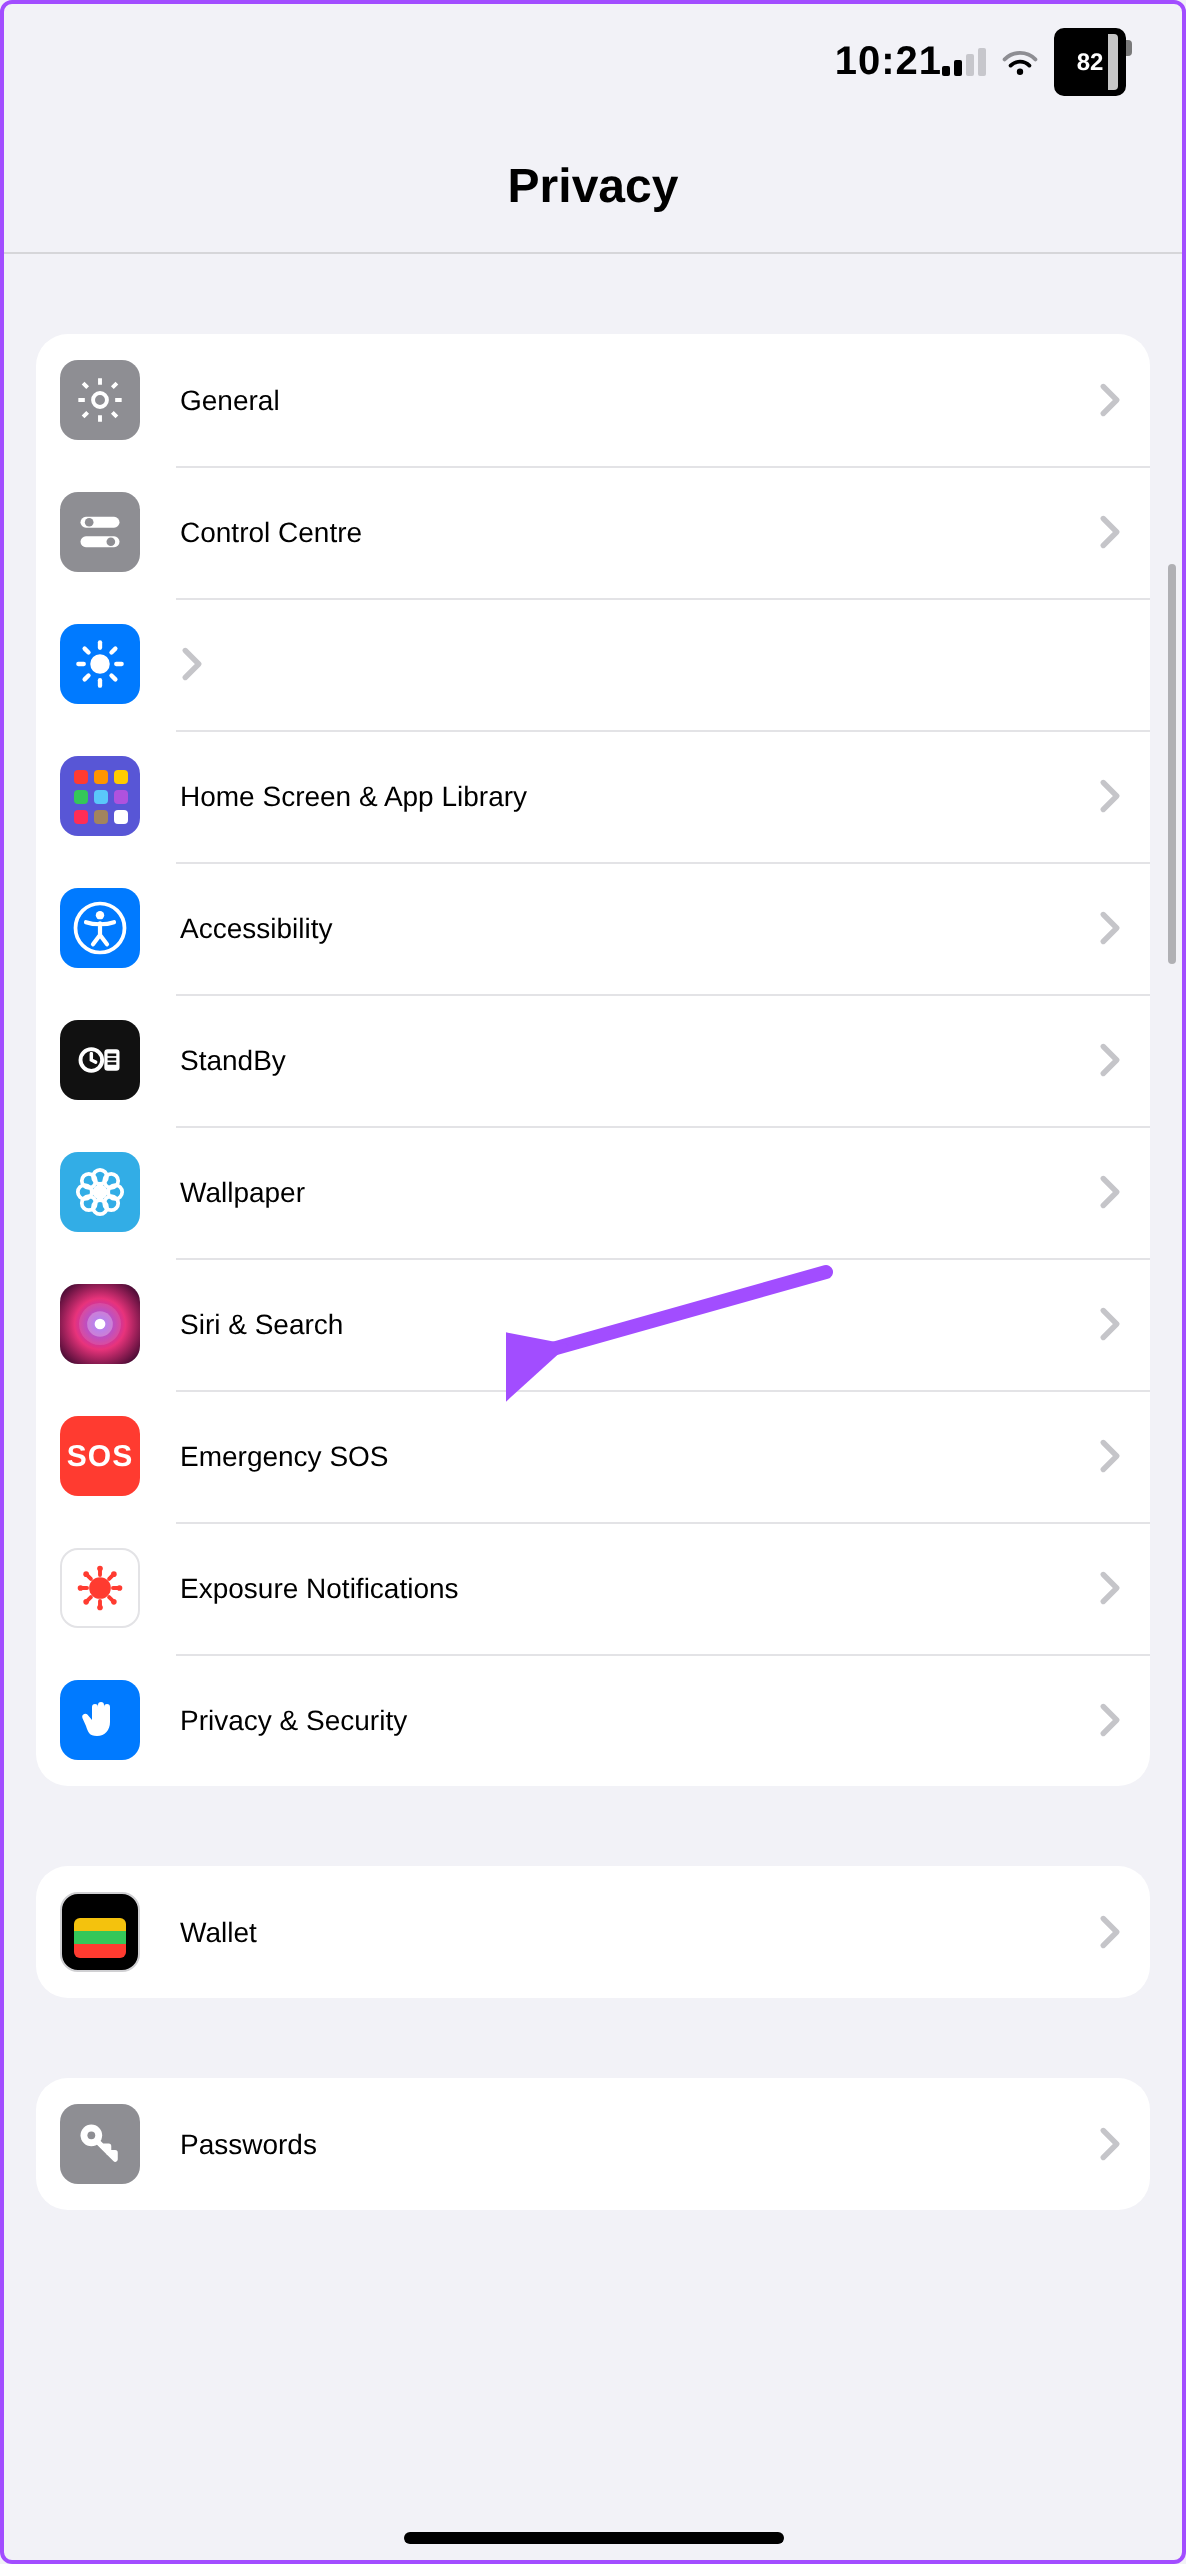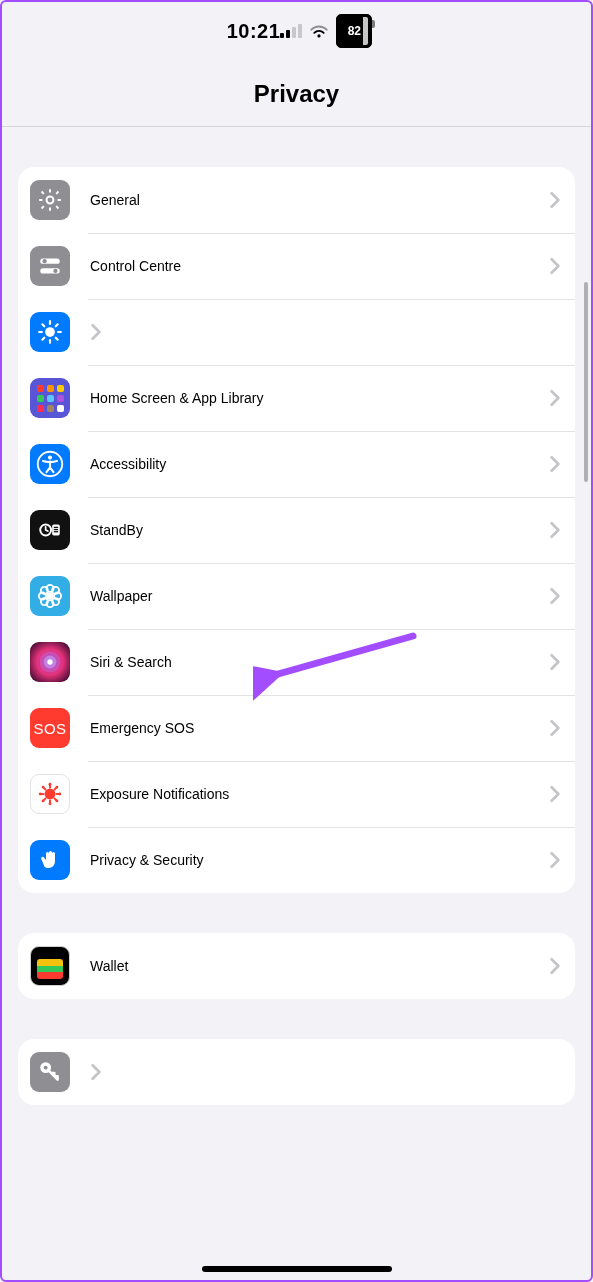--- a/index.html
+++ b/index.html
@@ -1,20 +1,20 @@
 <!DOCTYPE html>
 <html><head>
   <meta charset="utf-8">
   <style>
     * { margin:0; padding:0; box-sizing:border-box; -webkit-font-smoothing:antialiased; }
     html,body { width:593px; height:1282px; font-family:-apple-system,"SF Pro Text","Helvetica Neue",Arial,sans-serif; }
     body { background:#f2f2f7; border:2px solid #a24dff; border-radius:6px; position:relative; overflow:hidden; }
 
     
-    .statusbar { display:flex; justify-content:center; align-items:center; padding:10px 28px 2px 34px; height:50px; }
+    .statusbar { display:flex; justify-content:flex-end; align-items:center; padding:10px 28px 2px 34px; height:50px; }
     .sb-time { font-size:20px; font-weight:700; letter-spacing:.5px; }
     .sb-right { display:flex; align-items:center; gap:7px; }
     .cellbars { display:flex; align-items:flex-end; gap:2px; height:14px; }
     .cellbars span { display:block; width:4px; background:#c7c7cc; border-radius:1px; }
     .cellbars span.on { background:#000; }
     .cellbars span:nth-child(1){height:5px}.cellbars span:nth-child(2){height:8px}.cellbars span:nth-child(3){height:11px}.cellbars span:nth-child(4){height:14px}
     .wifi-ic svg{display:block}
     .battpill{ display:flex; align-items:center; justify-content:center; width:36px; height:34px; border:1.6px solid #000; border-radius:5px; position:relative; font-size:12px; font-weight:800; background:#000; color:#fff;}
     .battpill::after{content:"";position:absolute;right:-4px;top:5px;width:3px;height:8px;background:#7a7a7a;border-radius:0 2px 2px 0;}
     .battpill .gap{position:absolute;right:3px;top:2px;bottom:2px;width:5px;background:#c6c6c6;border-radius:0 2px 2px 0;}
@@ -227,21 +227,21 @@
         </div>
         <div class="label">Siri &amp; Search</div>
         <div class="chev">
           <svg width="12" height="18" viewBox="0 0 10 16" fill="none" stroke="currentColor" stroke-width="2.4" stroke-linecap="round" stroke-linejoin="round">
             <polyline points="2,2 8,8 2,14"></polyline>
           </svg>
         </div>
       </div>
       <div class="row">
         <div class="ic bg-red">
-          <span style="font-weight:400;font-size:15px;letter-spacing:.5px;color:#fff">SOS</span>
+          <span style="font-weight:700;font-size:15px;letter-spacing:.5px;color:#fff">SOS</span>
         </div>
         <div class="label">Emergency SOS</div>
         <div class="chev">
           <svg width="12" height="18" viewBox="0 0 10 16" fill="none" stroke="currentColor" stroke-width="2.4" stroke-linecap="round" stroke-linejoin="round">
             <polyline points="2,2 8,8 2,14"></polyline>
           </svg>
         </div>
       </div>
       <div class="row">
         <div class="ic bg-white">
@@ -305,20 +305,21 @@
     </div>
     <div class="group">
       <div class="row">
         <div class="ic bg-gray">
           <svg width="26" height="26" viewBox="0 0 24 24" fill="#fff">
             <circle cx="8" cy="8" r="5"></circle>
             <circle cx="8" cy="8" r="1.8" fill="#8e8e93"></circle>
             <path d="M11 11l8 8v-3h-3v-3h-3" stroke="#fff" stroke-width="2.4" fill="none" stroke-linejoin="round"></path>
           </svg>
         </div>
+        <div class="label">Passwords</div>
         <div class="chev">
           <svg width="12" height="18" viewBox="0 0 10 16" fill="none" stroke="currentColor" stroke-width="2.4" stroke-linecap="round" stroke-linejoin="round">
             <polyline points="2,2 8,8 2,14"></polyline>
           </svg>
         </div>
       </div>
     </div>
   </div>
 
 <div class="scrollind"></div>

